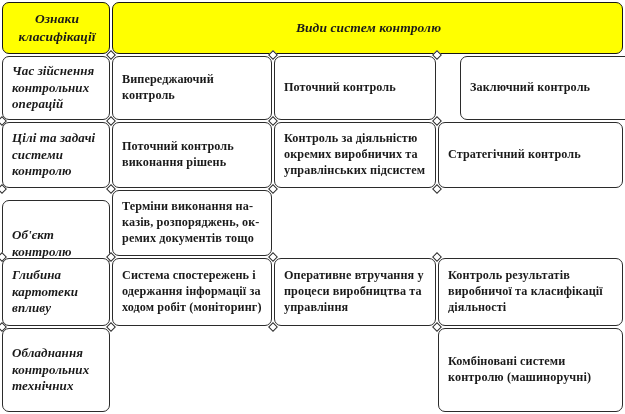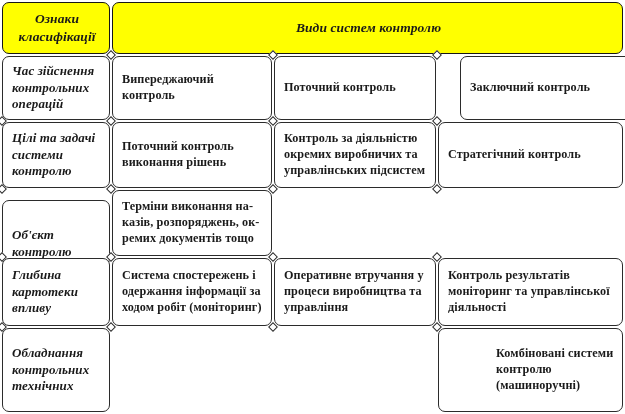--- a/index.html
+++ b/index.html
@@ -152,31 +152,31 @@
 одержання інформації за
 ходом робіт (моніторинг)</span>
   </div>
   <div class="cell body" style="left:274px; top:258px; width:162px; height:68px;">
     <span class="txt" style="white-space: pre-line;">Оперативне втручання у
 процеси виробництва та
 управління</span>
   </div>
   <div class="cell body" style="left:438px; top:258px; width:185px; height:68px;">
     <span class="txt" style="white-space: pre-line;">Контроль результатів
-моніторинг та управлінської
+виробничої та класифікації
 діяльності</span>
   </div>
 
   <div class="cell criterion" style="left:2px; top:328px; width:108px; height:84px;">
     <span class="txt" style="white-space: pre-line;">Обладнання
 контрольних
 технічних</span>
   </div>
   <div class="cell body" style="left:438px; top:328px; width:185px; height:84px;">
-    <span class="txt" style="white-space: pre-line; margin-left: 48px;">Комбіновані системи
+    <span class="txt" style="white-space: pre-line;">Комбіновані системи
 контролю (машиноручні)</span>
   </div>
 
   <div class="node" style="left:111px; top:55px;"></div>
   <div class="node" style="left:273px; top:55px;"></div>
   <div class="node" style="left:437px; top:55px;"></div>
 
   <div class="node" style="left:2px; top:121px;"></div>
   <div class="node" style="left:111px; top:121px;"></div>
   <div class="node" style="left:273px; top:121px;"></div>

